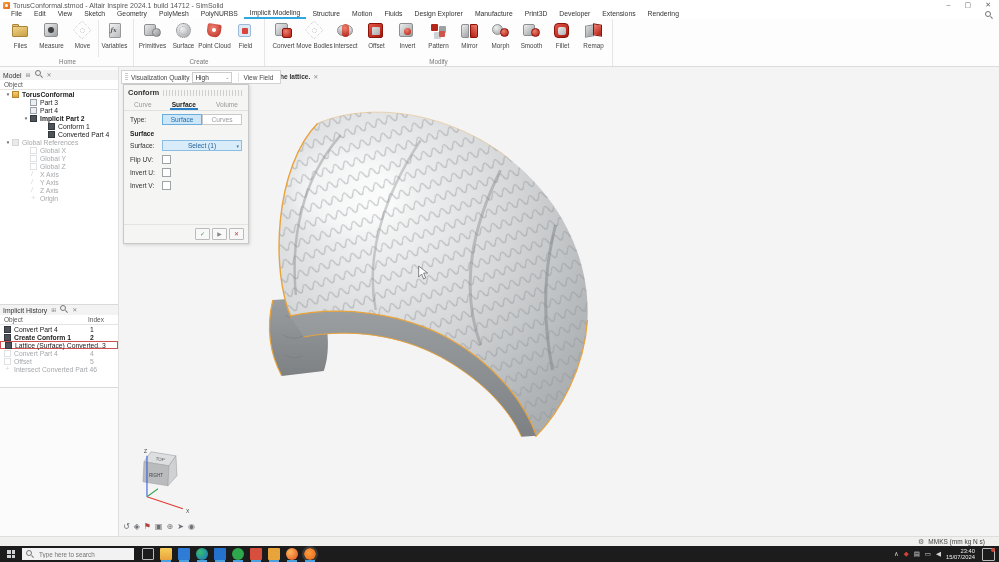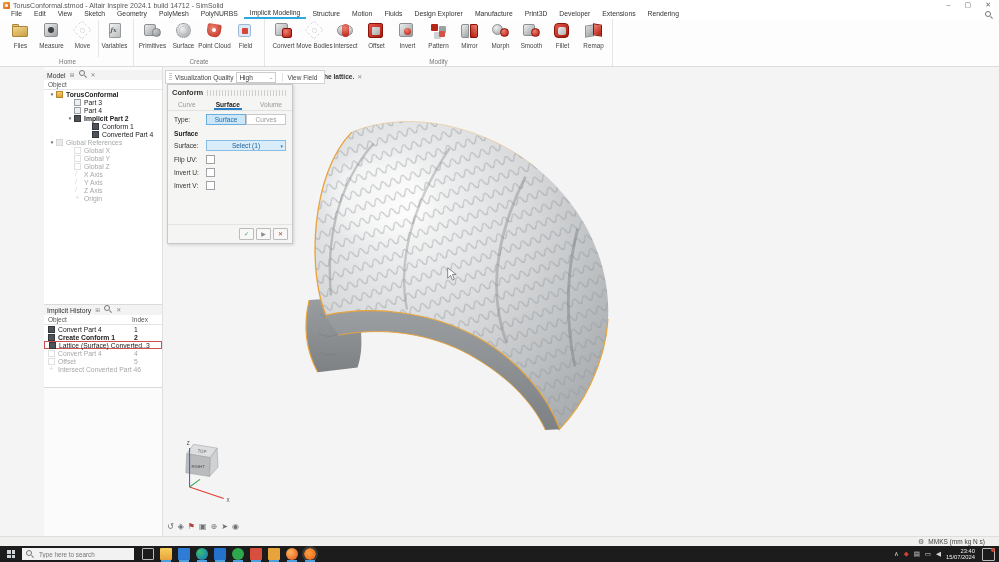--- a/index.html
+++ b/index.html
@@ -65,21 +65,21 @@
   .mirror::after{left:12px;top:4px;width:8px;height:14px;background:linear-gradient(225deg,#ef8070,#b01c10);border:1px solid #8d1209;border-radius:0 2px 2px 0;}
   .morphs::before{left:3px;top:4px;width:11px;height:11px;border-radius:50%;background:radial-gradient(circle at 35% 30%,#f0f0f0,#9da1a4);border:1px solid #8c9093;}
   .morphs::after{left:11px;top:8px;width:9px;height:9px;border-radius:50%;background:radial-gradient(circle at 35% 30%,#ef8070,#b01c10);border:1px solid #8d1209;}
   .smooth::before{left:3px;top:4px;width:12px;height:12px;background:linear-gradient(135deg,#ededed,#9da1a4);border:1px solid #8c9093;border-radius:2px;}
   .smooth::after{left:11px;top:8px;width:9px;height:9px;border-radius:50%;background:radial-gradient(circle at 35% 30%,#ef8070,#b01c10);border:1px solid #8d1209;}
   .fillet::before{left:3px;top:3px;width:15px;height:15px;background:linear-gradient(135deg,#e5564a,#a4150b);border:1px solid #8d1209;border-radius:4px;}
   .fillet::after{left:7px;top:7px;width:8px;height:8px;background:linear-gradient(135deg,#e8e8e8,#b0b3b6);border-radius:2px;}
   .remap::before{left:3px;top:5px;width:9px;height:12px;background:linear-gradient(135deg,#d9d9d9,#9da1a4);border:1px solid #8c9093;transform:skewY(-8deg);}
   .remap::after{left:11px;top:4px;width:9px;height:12px;background:linear-gradient(135deg,#ef8070,#b01c10);border:1px solid #8d1209;transform:skewY(8deg);}
   
-  .main{position:absolute;left:0;top:67px;right:0;bottom:26px;display:flex;margin-left:44px;}
+  .main{position:absolute;left:0;top:67px;right:0;bottom:26px;display:flex;}
   .leftcol{width:118px;flex:none;background:#fbfbfb;border-right:1px solid #e0e0e0;position:relative;}
   .panel{position:absolute;left:0;right:0;background:#fff;border-bottom:1px solid #dadada;}
   .panel-hd{height:10px;display:flex;align-items:center;font-size:6.8px;color:#333;padding:0 3px;background:#f3f3f3;}
   .panel-hd .ic{margin-left:4px;color:#888;font-size:6px;line-height:8px;}
   .panel-hd .ic:first-of-type{margin-left:auto;}
   .col-hd{height:9px;display:flex;align-items:center;font-size:6.5px;color:#555;padding:0 4px;border-bottom:1px solid #e4e4e4;}
   .col-hd .idx{margin-left:auto;width:26px;}
   .trow{height:8px;display:flex;align-items:center;font-size:6.8px;color:#222;white-space:nowrap;box-sizing:border-box;}
   .trow.b{font-weight:700;}
   .trow.muted{color:#a6a8ab;}

